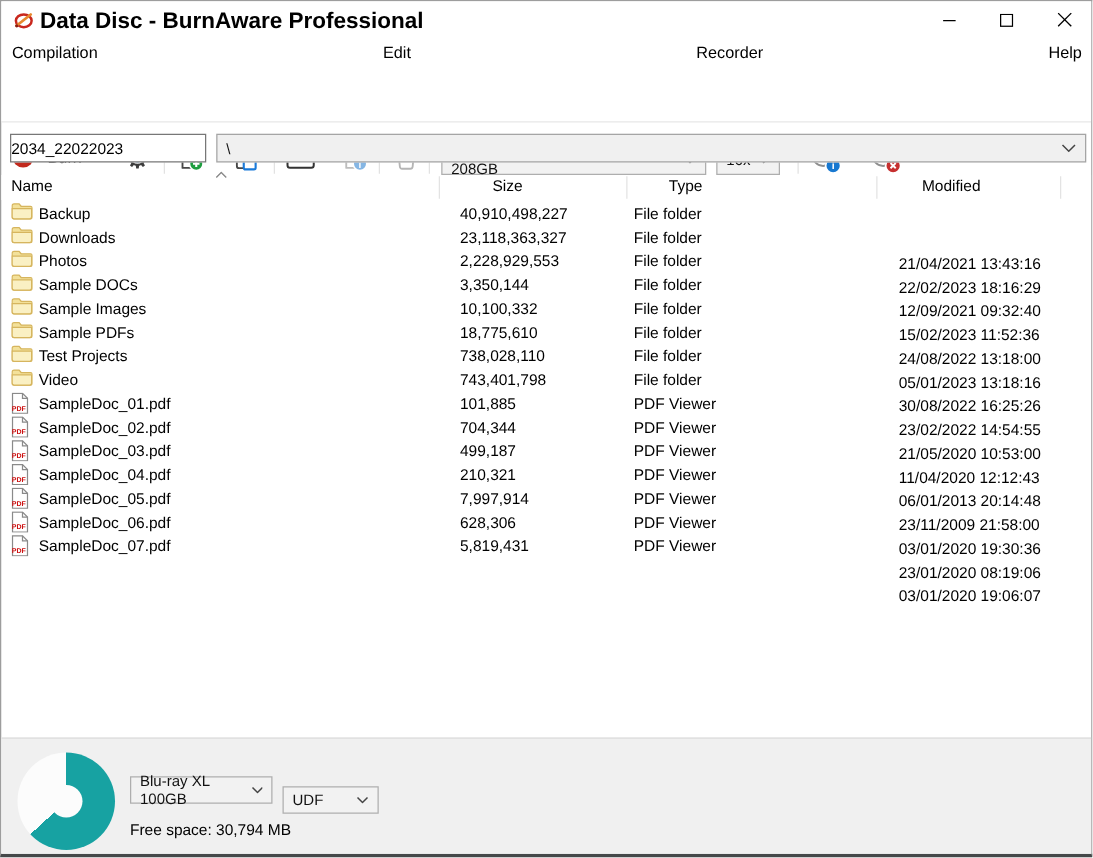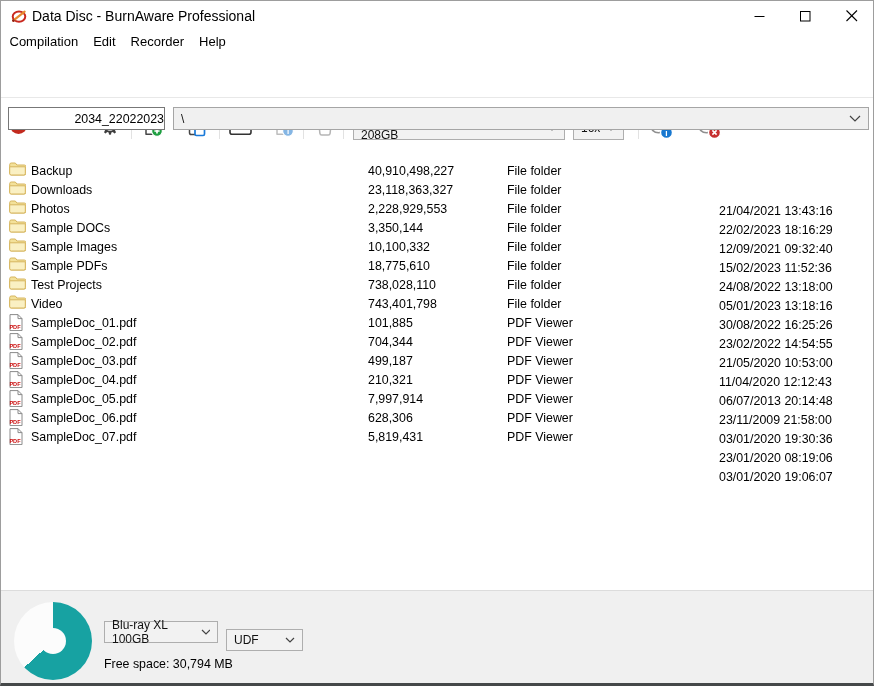--- a/index.html
+++ b/index.html
@@ -5,42 +5,42 @@
   * { margin:0; padding:0; box-sizing:border-box; }
   html,body { width:874px; height:686px; }
   body { font-family:"Liberation Sans","DejaVu Sans",sans-serif; font-size:12.4px; color:#000; }
   #window {
     position:relative; width:874px; height:686px; background:#fff;
     border:1px solid #9d9d9d; border-bottom:3px solid #454849; overflow:hidden;
   }
   
   .titlebar { position:absolute; left:0; top:0; width:100%; height:30px; background:#fff; }
   .app-icon { position:absolute; left:9px; top:6px; width:18px; height:18px; }
-  .title-text { position:absolute; left:31px; top:0; line-height:30px; font-size:14px; }
+  .title-text { position:absolute; left:31px; top:0; line-height:30px; font-size:18px;font-weight:bold; }
   .winbtn { position:absolute; top:0; height:30px; width:46px; display:flex; align-items:center; justify-content:center; }
   .winbtn.min { left:735px; } .winbtn.max { left:781px; } .winbtn.close { left:827px; width:47px; }
   
-  .menubar { position:absolute; left:0; top:30px; width:100%; height:22px; background:#fff; display:flex; align-items:center; padding-left:1px; }
+  .menubar { position:absolute; left:0; top:30px; width:100%; height:22px; background:#fff; display:flex; align-items:center; padding-left:1px;justify-content:space-between; }
   .menu-item { padding:0 7.5px; font-size:13px; height:22px; line-height:22px; }
   
   .toolbar { position:absolute; left:0; top:52px; width:100%; height:44px; background:#fff; }
   .toolbar-rule { position:absolute; left:0; top:96px; width:100%; height:1px; background:#e8e8e8; }
   .tsep { position:absolute; top:60px; width:1px; height:26px; background:#e2e2e2; }
   .burn { position:absolute; left:9px; top:59px; display:flex; align-items:center; gap:11px; height:26px; }
   .burn-circle { width:17px; height:17px; border-radius:50%; background:#c22a1e; }
   .burn-label { font-size:13px; }
   .ticon { position:absolute; top:60px; width:26px; height:26px; display:flex; align-items:center; justify-content:center; }
   .gear-glyph { font-size:24px; line-height:24px; color:#3d3d3d; position:relative; font-family:"DejaVu Sans",sans-serif; }
   .gear-dot { position:absolute; left:50%; top:54%; width:6px; height:6px; margin:-3px 0 0 -3px; border-radius:50%; background:#1a7ad9; }
   .combo { position:absolute; background:#f2f2f2; border:1px solid #aeaeae; display:flex; align-items:center; font-size:12px; padding:0 7px; color:#111; }
   .combo .chev { margin-left:auto; }
   .combo-drive { left:352px; top:62px; width:212px; height:25px; }
   .combo-speed { left:572px; top:62px; width:51px; height:25px; }
   
-  .disc-name-input { position:absolute; left:7px; top:106px; width:157px; height:23px; border:1px solid #777; background:#fff; text-align:right; font-size:12.4px; font-family:inherit; }
+  .disc-name-input { position:absolute; left:7px; top:106px; width:157px; height:23px; border:1px solid #777; background:#fff; text-align:left; font-size:12.4px; font-family:inherit; }
   .path-combo { left:172px; top:106px; width:696px; height:23px; background:#f0f0f0; border:1px solid #a5a5a5; }
   
   .list-header { position:absolute; left:0; top:139px; width:100%; height:20px; background:#fff; font-size:12.4px; }
   .hdr-label { position:absolute; top:2px; }
   .hdr-name { left:8px; }
   .hdr-size { left:350px; width:110px; text-align:center; }
   .hdr-type { left:500px; width:95px; text-align:center; }
   .hdr-modified { left:700px; width:120px; text-align:center; }
   .hdr-div { position:absolute; top:1px; width:1px; height:18px; background:#e3e3e3; }
   .sort-caret { position:absolute; left:171px; top:-3px; }
@@ -192,20 +192,33 @@
   <div class="toolbar-rule"></div>
 
   <input class="disc-name-input" value="2034_22022023" style="">
   <div class="combo path-combo">
     <span>\</span>
     <svg class="chev" width="12" height="7">
         <polyline points="1,1 6,6 11,1" fill="none" stroke="#444" stroke-width="1.2"></polyline>
       </svg>
   </div>
 
+  <div class="list-header">
+    <svg class="sort-caret" width="10" height="6">
+        <polyline points="1,5 5,1 9,5" fill="none" stroke="#8a8a8a" stroke-width="1.1"></polyline>
+      </svg>
+    <span class="hdr-label hdr-name">Name</span>
+    <span class="hdr-label hdr-size">Size</span>
+    <span class="hdr-label hdr-type">Type</span>
+    <span class="hdr-label hdr-modified">Modified</span>
+    <span class="hdr-div" style="left:350px;"></span>
+    <span class="hdr-div" style="left:500px;"></span>
+    <span class="hdr-div" style="left:700px;"></span>
+    <span class="hdr-div" style="left:847px;"></span>
+  </div>
 
   <div class="rows" id="rows">
     <div class="frow">
       <span class="cell c-icon"><svg width="17" height="14" viewBox="0 0 17 14">
             <path d="M.7 2.6 q0-1.6 1.6-1.6 h4 l1.6 2 h7.4 q1.6 0 1.6 1.6 v6.8 q0 1.6-1.6 1.6 h-13 q-1.6 0-1.6-1.6 z" fill="#f3e19a" stroke="#d6b55e" stroke-width="1"></path>
             <path d="M.7 4.8 h15.6 v6.6 q0 1.6-1.6 1.6 h-12.4 q-1.6 0-1.6-1.6 z" fill="#faf0c3" stroke="#d6b55e" stroke-width="1"></path>
           </svg></span>
       <span class="cell c-name">Backup</span>
       <span class="cell c-size">40,910,498,227</span>
       <span class="cell c-type">File folder</span>
@@ -315,21 +328,21 @@
 
     <div class="frow">
       <span class="cell c-icon"><svg width="14" height="17" viewBox="0 0 14 17">
             <path d="M1 .6 h8 l4 4 v12 h-12 z" fill="#fff" stroke="#8a8a8a" stroke-width="1"></path>
             <path d="M9 .6 v4 h4" fill="none" stroke="#8a8a8a" stroke-width="1"></path>
             <text x="0.4" y="14.6" font-size="5.6" font-weight="bold" fill="#cc1111" font-family="Liberation Sans, sans-serif">PDF</text>
           </svg></span>
       <span class="cell c-name">SampleDoc_03.pdf</span>
       <span class="cell c-size">499,187</span>
       <span class="cell c-type">PDF Viewer</span>
-      <span class="cell c-mod">06/07/2013 20:14:48</span>
+      <span class="cell c-mod">06/01/2013 20:14:48</span>
     </div>
 
     <div class="frow">
       <span class="cell c-icon"><svg width="14" height="17" viewBox="0 0 14 17">
             <path d="M1 .6 h8 l4 4 v12 h-12 z" fill="#fff" stroke="#8a8a8a" stroke-width="1"></path>
             <path d="M9 .6 v4 h4" fill="none" stroke="#8a8a8a" stroke-width="1"></path>
             <text x="0.4" y="14.6" font-size="5.6" font-weight="bold" fill="#cc1111" font-family="Liberation Sans, sans-serif">PDF</text>
           </svg></span>
       <span class="cell c-name">SampleDoc_04.pdf</span>
       <span class="cell c-size">210,321</span>

